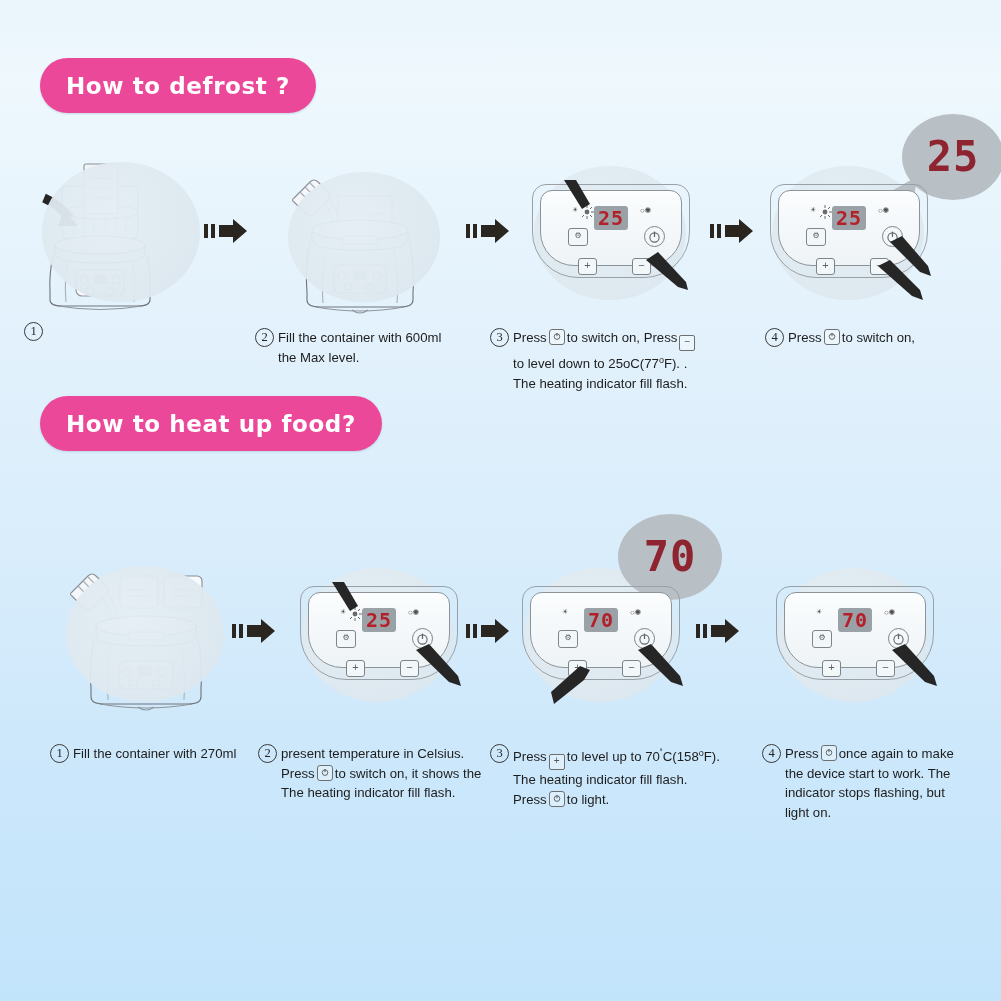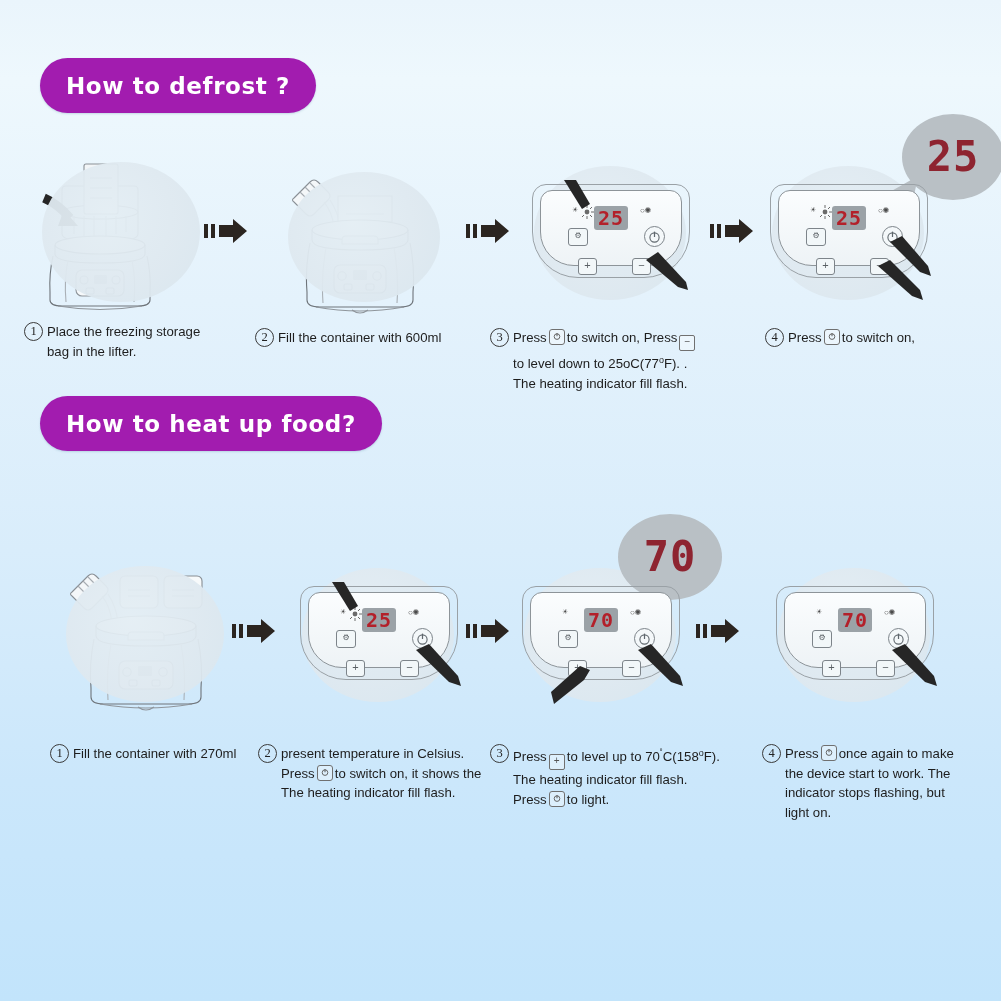--- a/index.html
+++ b/index.html
@@ -11,21 +11,21 @@
     overflow:hidden;position:relative;
     -webkit-font-smoothing:antialiased;
   }
   .section{position:absolute;left:0;width:1001px;}
   #section-defrost{top:0;}
   #section-heat{top:388px;}
 
   
   .pill{
     position:absolute;left:40px;
-    background:#a21caf;
+    background:#ec4899;
     border-radius:30px;
     height:55px;
     display:flex;align-items:center;justify-content:flex-start;
     padding:0 26px;
     box-shadow:0 1px 2px rgba(80,130,160,.25);
   }
   .pill-text{
     color:#fff;font-weight:bold;font-size:23px;letter-spacing:.6px;
     font-family:"DejaVu Sans","Liberation Sans",sans-serif;
     white-space:nowrap;
@@ -328,30 +328,27 @@
         </svg>
       </div>
     </div>
   </div>
 </div>
 
 <div class="caprow" id="caprow-1">
 
   <div class="cap" style="left:24px;top:0;width:230px;">
     <span class="num">1</span>
-    <span class="body">
-      <span class="line">Place the freezing storage</span>
-      <span class="line">bag in the lifter.</span>
-    </span>
   </div>
 
   <div class="cap" style="left:255px;top:6px;width:230px;">
     <span class="num">2</span>
     <span class="body">
       <span class="line">Fill the container with 600ml</span>
+      <span class="line">the Max level.</span>
     </span>
   </div>
 
   <div class="cap" style="left:490px;top:6px;width:260px;">
     <span class="num">3</span>
     <span class="body">
       <span class="line"><span>Press</span><span class="key pw"><svg width="10" height="10" viewBox="0 0 10 10">
               <circle cx="5" cy="5.6" r="2.8" fill="none" stroke="#666" stroke-width="1"></circle>
               <line x1="5" y1="2" x2="5" y2="5.2" stroke="#666" stroke-width="1.1"></line>
             </svg></span><span>to switch on, Press</span><span class="key">−</span></span>

